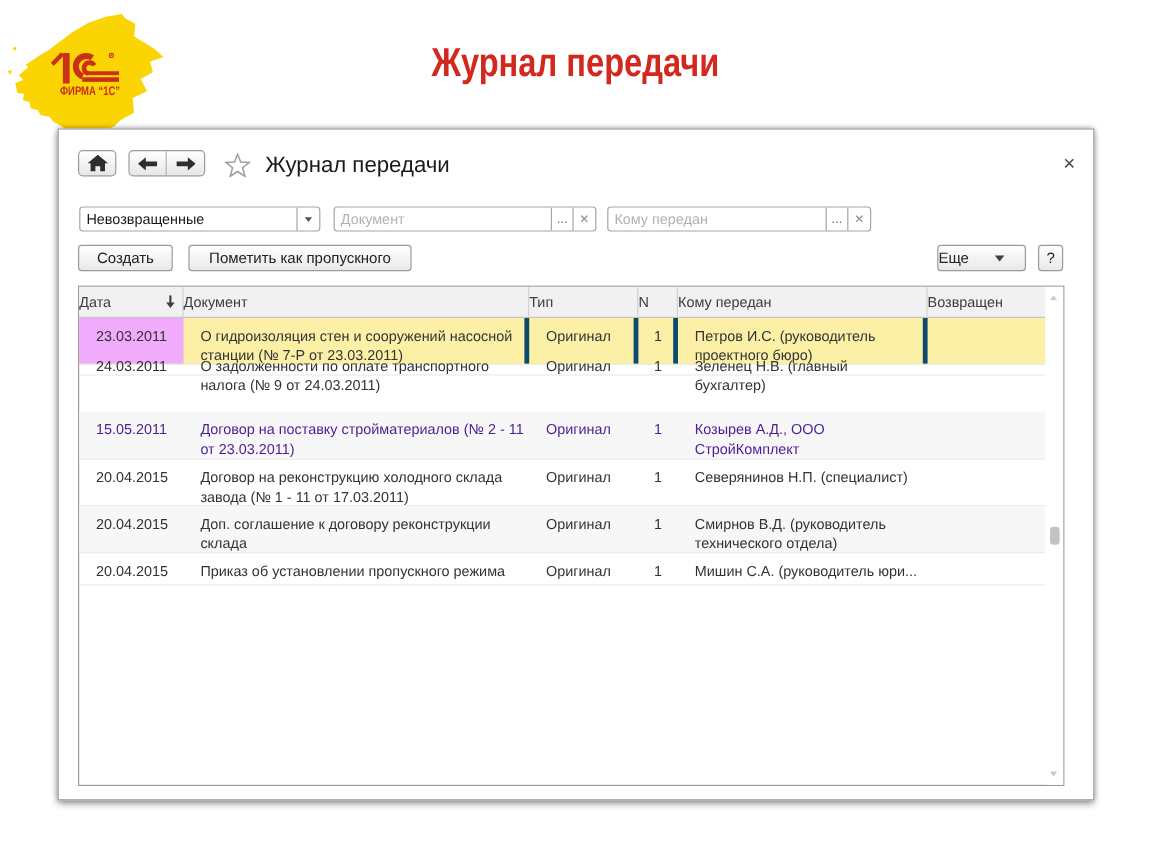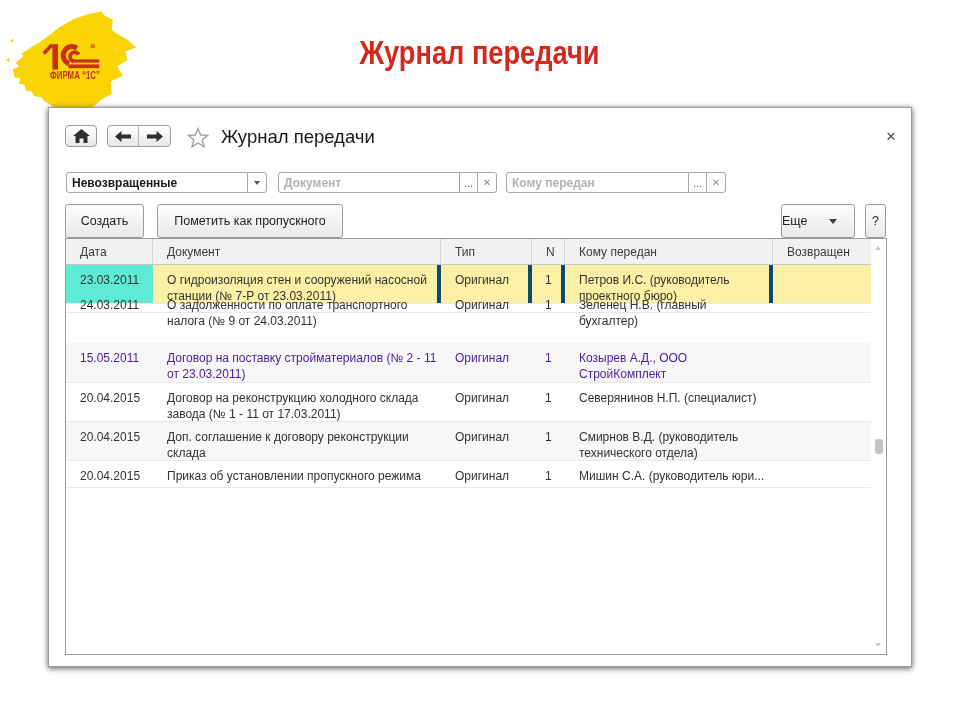--- a/index.html
+++ b/index.html
@@ -28,67 +28,67 @@
 #navgrp .seg { width:32px; height:20px; display:flex; align-items:center; justify-content:center; }
 #navgrp .seg:first-child { border-right:1px solid #b5b5b5; }
 #star { left:138px; top:19px; }
 #wtitle { position:absolute; left:172px; top:18px; font-size:18.5px; color:#1a1a1a; }
 #closex { position:absolute; left:834px; top:21px; width:16px; height:16px; color:#4f4f4f;
   font-size:13px; text-align:center; line-height:16px; }
 
 
 .ctl { position:absolute; top:64px; height:21px; border:1px solid #a6a6a6; border-radius:3px;
   background:#fff; display:flex; align-items:stretch; font-size:12px; color:#1a1a1a; }
-.ctl .txt { flex:1; display:flex; align-items:center; padding-left:5px; overflow:hidden; white-space:nowrap;font-weight:bold; }
+.ctl .txt { flex:1; display:flex; align-items:center; padding-left:5px; overflow:hidden; white-space:nowrap; }
 .ctl .ph { color:#b2b2b2; }
 .ctl .sect { border-left:1px solid #a6a6a6; display:flex; align-items:center;
   justify-content:center; color:#6e6e6e; font-size:11px; }
 #fsel  { left:17px;  width:201px; }
 #fsel .sect { width:19px; }
 #fdoc  { left:229px; width:219px; }
 #fdoc .dots, #fkomu .dots { width:18px; }
 #fdoc .clr, #fkomu .clr { width:19px; font-size:10px; color:#8a8a8a; }
 #fkomu { left:457px; width:220px; }
 
 
-.abtn { position:absolute; top:96px; height:34px; border:1px solid #9b9b9b; border-radius:3px;
+.abtn { position:absolute; top:96px; height:22px; border:1px solid #9b9b9b; border-radius:3px;
   background:linear-gradient(#ffffff,#f2f2f2 55%,#e9e9e9);
   font-size:12.5px; color:#222; display:flex; align-items:center; justify-content:center; }
 #bcreate { left:16px; width:79px; }
 #bmark { left:108px; width:186px; }
 #bmore { left:732px; width:74px; justify-content:flex-start; }
 #bmore .arr { margin-left:22px; width:0; height:0; border-left:4px solid transparent;
   border-right:4px solid transparent; border-top:5px solid #3f3f3f; }
 #bhelp { left:816px; width:21px; }
 
 
 #tbl { position:absolute; left:16px; top:130px; width:822px; height:417px;
   border:1px solid #9a9a9a; background:#fff; }
 #thead { position:absolute; left:0; top:0; width:805px; height:26px;
   background:#f1f1f1; border-bottom:1px solid #c6c6c6; }
 #thead .hc { position:absolute; top:0; height:25px; display:flex; align-items:center;
-  padding-left:14px; font-size:12px; color:#3c3c3c; border-right:1px solid #d2d2d2;gap:24px; }
+  font-size:12px; color:#3c3c3c; border-right:1px solid #d2d2d2;gap:24px; }
 #rows { position:absolute; left:0; top:26px; width:805px; }
 .row { position:absolute; left:0; width:805px; font-size:12px; color:#333; line-height:16px; }
 .row .c { position:absolute; top:0; bottom:0; padding:7px 0 0 14px; white-space:nowrap; }
 .sep { border-bottom:1px solid #e9e9e9; }
 .stripe { background:#f7f7f7; }
 .redrow { color:#4c1d95; }
 
 .c0 { left:0;   width:87px; }
 .c1 { left:87px; width:288px; }
 .c2 { left:375px; width:91px; }
 .c3 { left:466px; width:33px; }
 .c4 { left:499px; width:208px; }
 .c5 { left:707px; width:98px; }
 
 
 #row1 { background:#fbf0a6; }
 #row1 .c1, #row1 .c2, #row1 .c3, #row1 .c4 { border-right:4px solid #0c4a6e; }
-#row1 .c0 { background:#5eead4; }
+#row1 .c0 { background:#f0abfc; }
 
 
 #sbar { position:absolute; right:0; top:0; width:14px; height:415px; background:#fff; }
 #sbar .thumb { position:absolute; left:3px; top:200px; width:8px; height:15px;
   background:#c2c2c2; border-radius:3px; }
 .tri-up { position:absolute; left:3px; top:7px; width:0; height:0;
   border-left:3.5px solid transparent; border-right:3.5px solid transparent;
   border-bottom:4.5px solid #c9c9c9; }
 .tri-dn { position:absolute; left:3px; bottom:7px; width:0; height:0;
   border-left:3.5px solid transparent; border-right:3.5px solid transparent;

